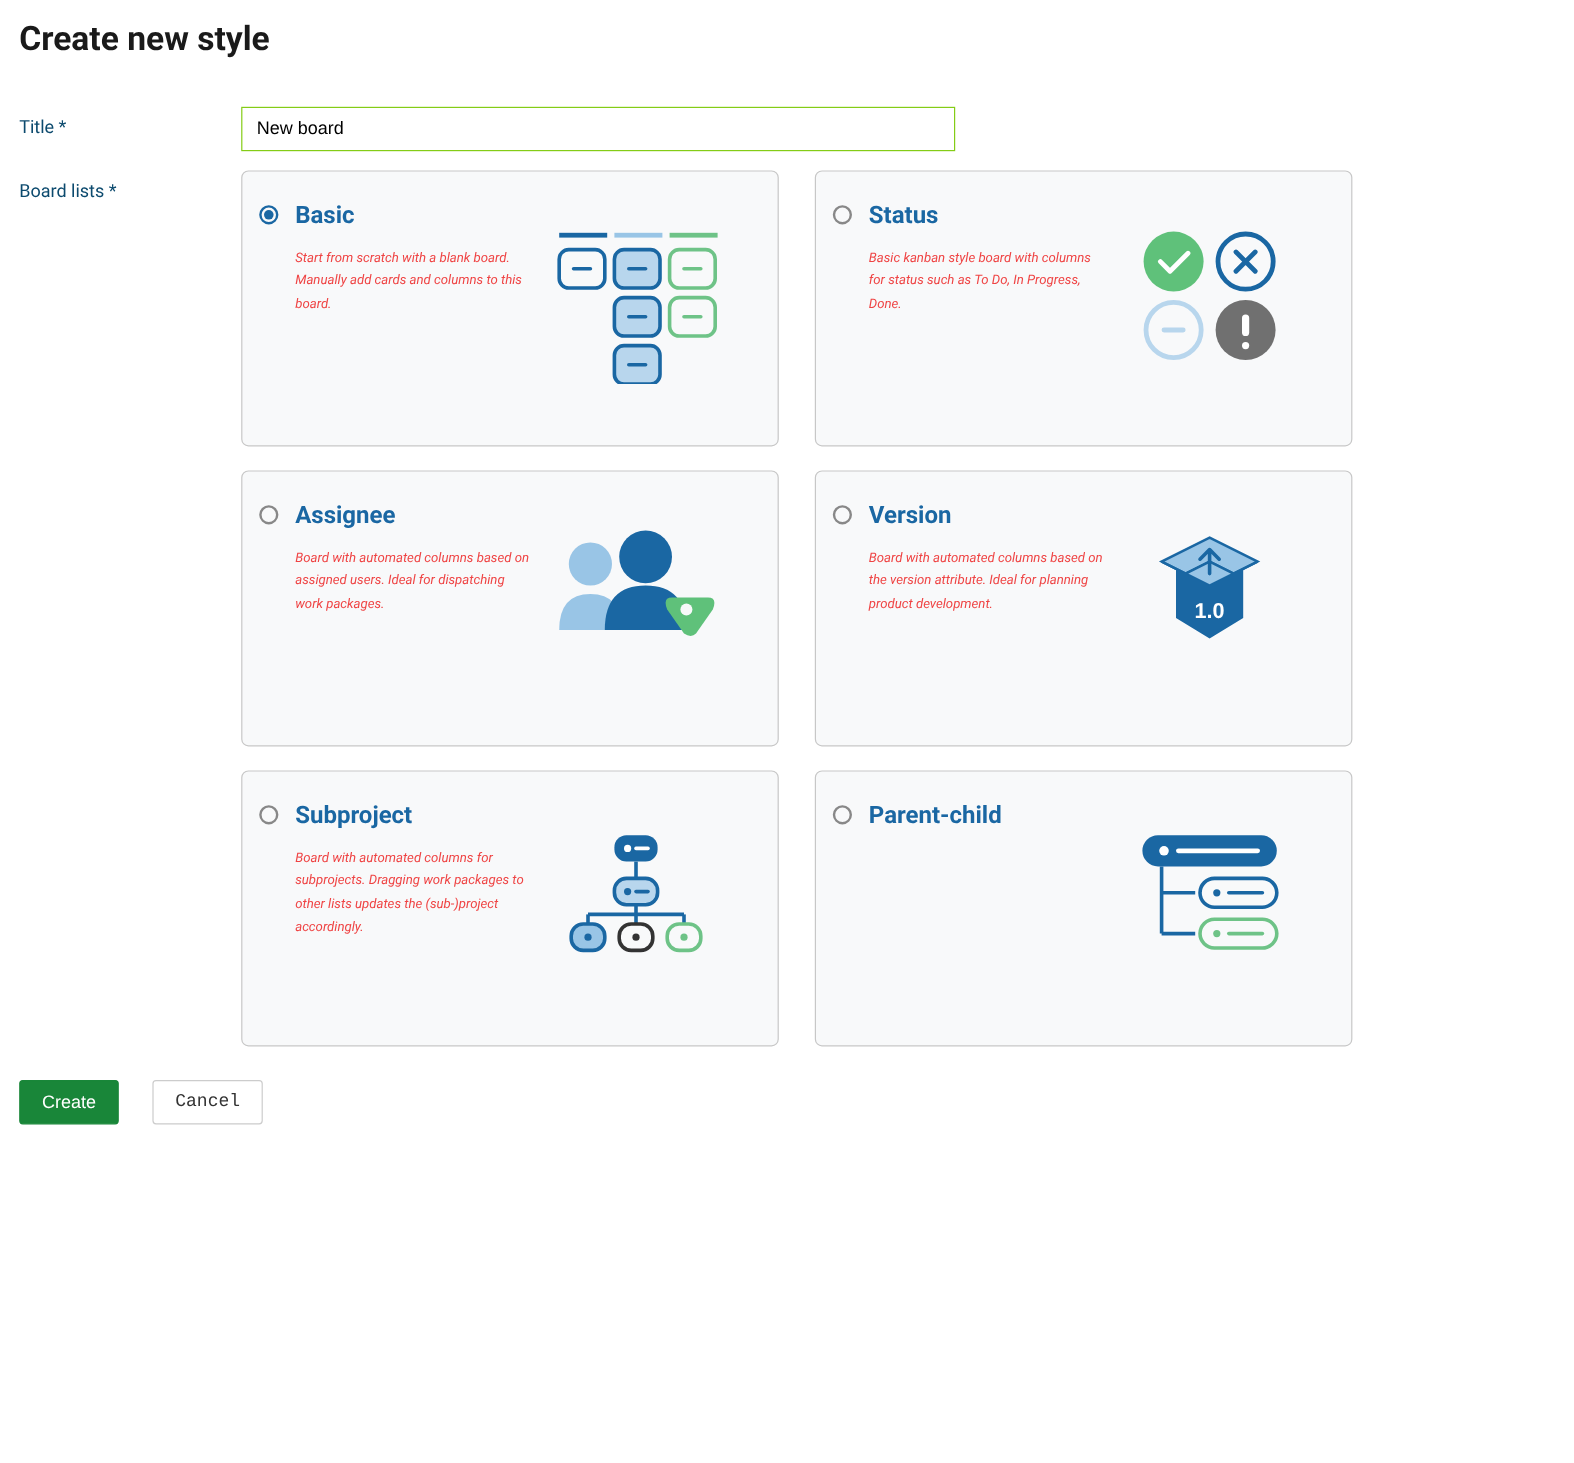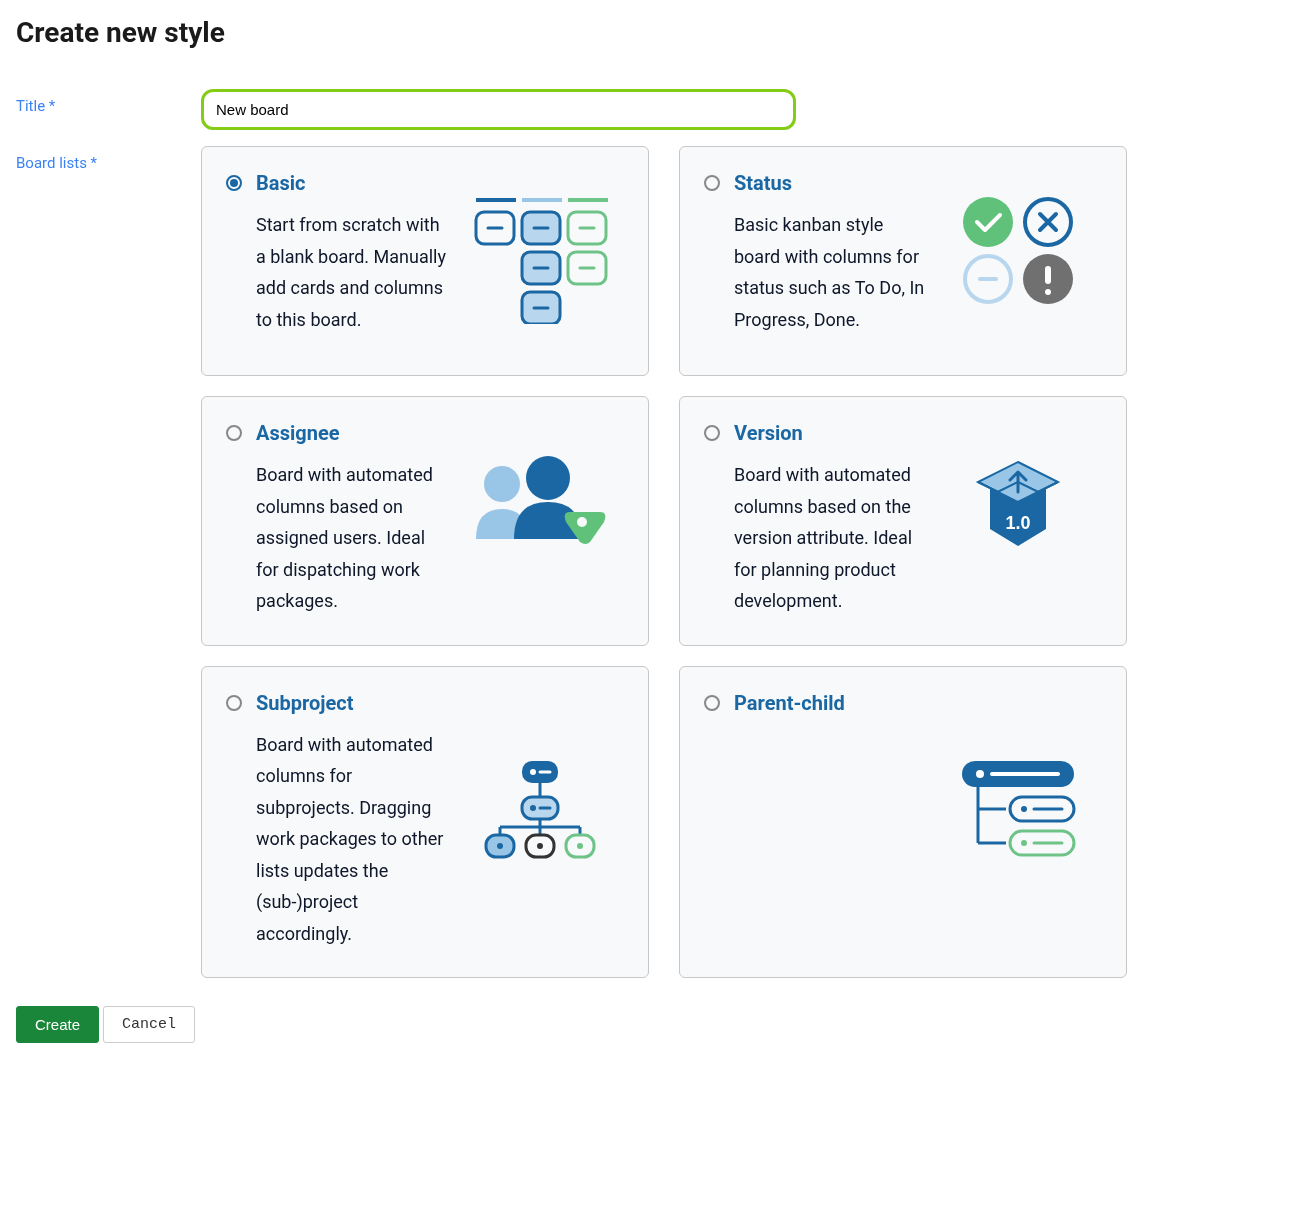--- a/index.html
+++ b/index.html
@@ -20,45 +20,45 @@
       color: #1a1a1a;
     }
     .form-row {
       display: flex;
       align-items: flex-start;
       margin-bottom: 16px;
     }
     .form-label {
       width: 185px;
       font-size: 15px;
-      color: #3b82f6;
+      color: #0c4a6e;
       padding-top: 8px;
     }
     .form-content {
       flex: 1;
     }
     .title-input {
       width: 595px;
       padding: 9px 12px;
       font-size: 15px;
-      border: 3px solid #84cc16;
-      border-radius: 12px;
+      border: 1px solid #84cc16;
+      border-radius: 0;
       outline: none;
     }
     .board-grid {
       display: grid;
       grid-template-columns: 1fr 1fr;
       gap: 20px 30px;
       max-width: 926px;
     }
     .board-tile {
       border: 1px solid #c7c7c7;
       border-radius: 6px;
       background: #f8f9fa;
-      padding: 24px 24px 28px 24px;
+      padding: 24px 24px 28px 14px;
       cursor: pointer;
       display: flex;
       align-items: flex-start;
       gap: 14px;
       min-height: 230px;
       position: relative;
     }
     .radio-wrap {
       padding-top: 4px;
     }
@@ -88,35 +88,36 @@
       flex: 1;
       max-width: 195px;
     }
     .tile-title {
       font-size: 20px;
       font-weight: 700;
       color: #1a67a3;
       margin-bottom: 14px;
     }
     .tile-desc {
-      font-size: 18px;
-      color: #0f172a;
+      font-size: 11px;
+      color: #ef4444;
       line-height: 1.75;
+      font-style: italic;
     }
     .tile-icon {
       width: 150px;
       height: 130px;
       display: flex;
       justify-content: center;
       align-self: center;
     }
     .footer-buttons {
       margin-top: 28px;
       display: flex;
-      gap: 4px;
+      gap: 28px;
     }
     .btn {
       padding: 9px 18px;
       font-size: 15px;
       border-radius: 3px;
       cursor: pointer;
       border: 1px solid transparent;
     }
     .btn-primary {
       background: #198639;

